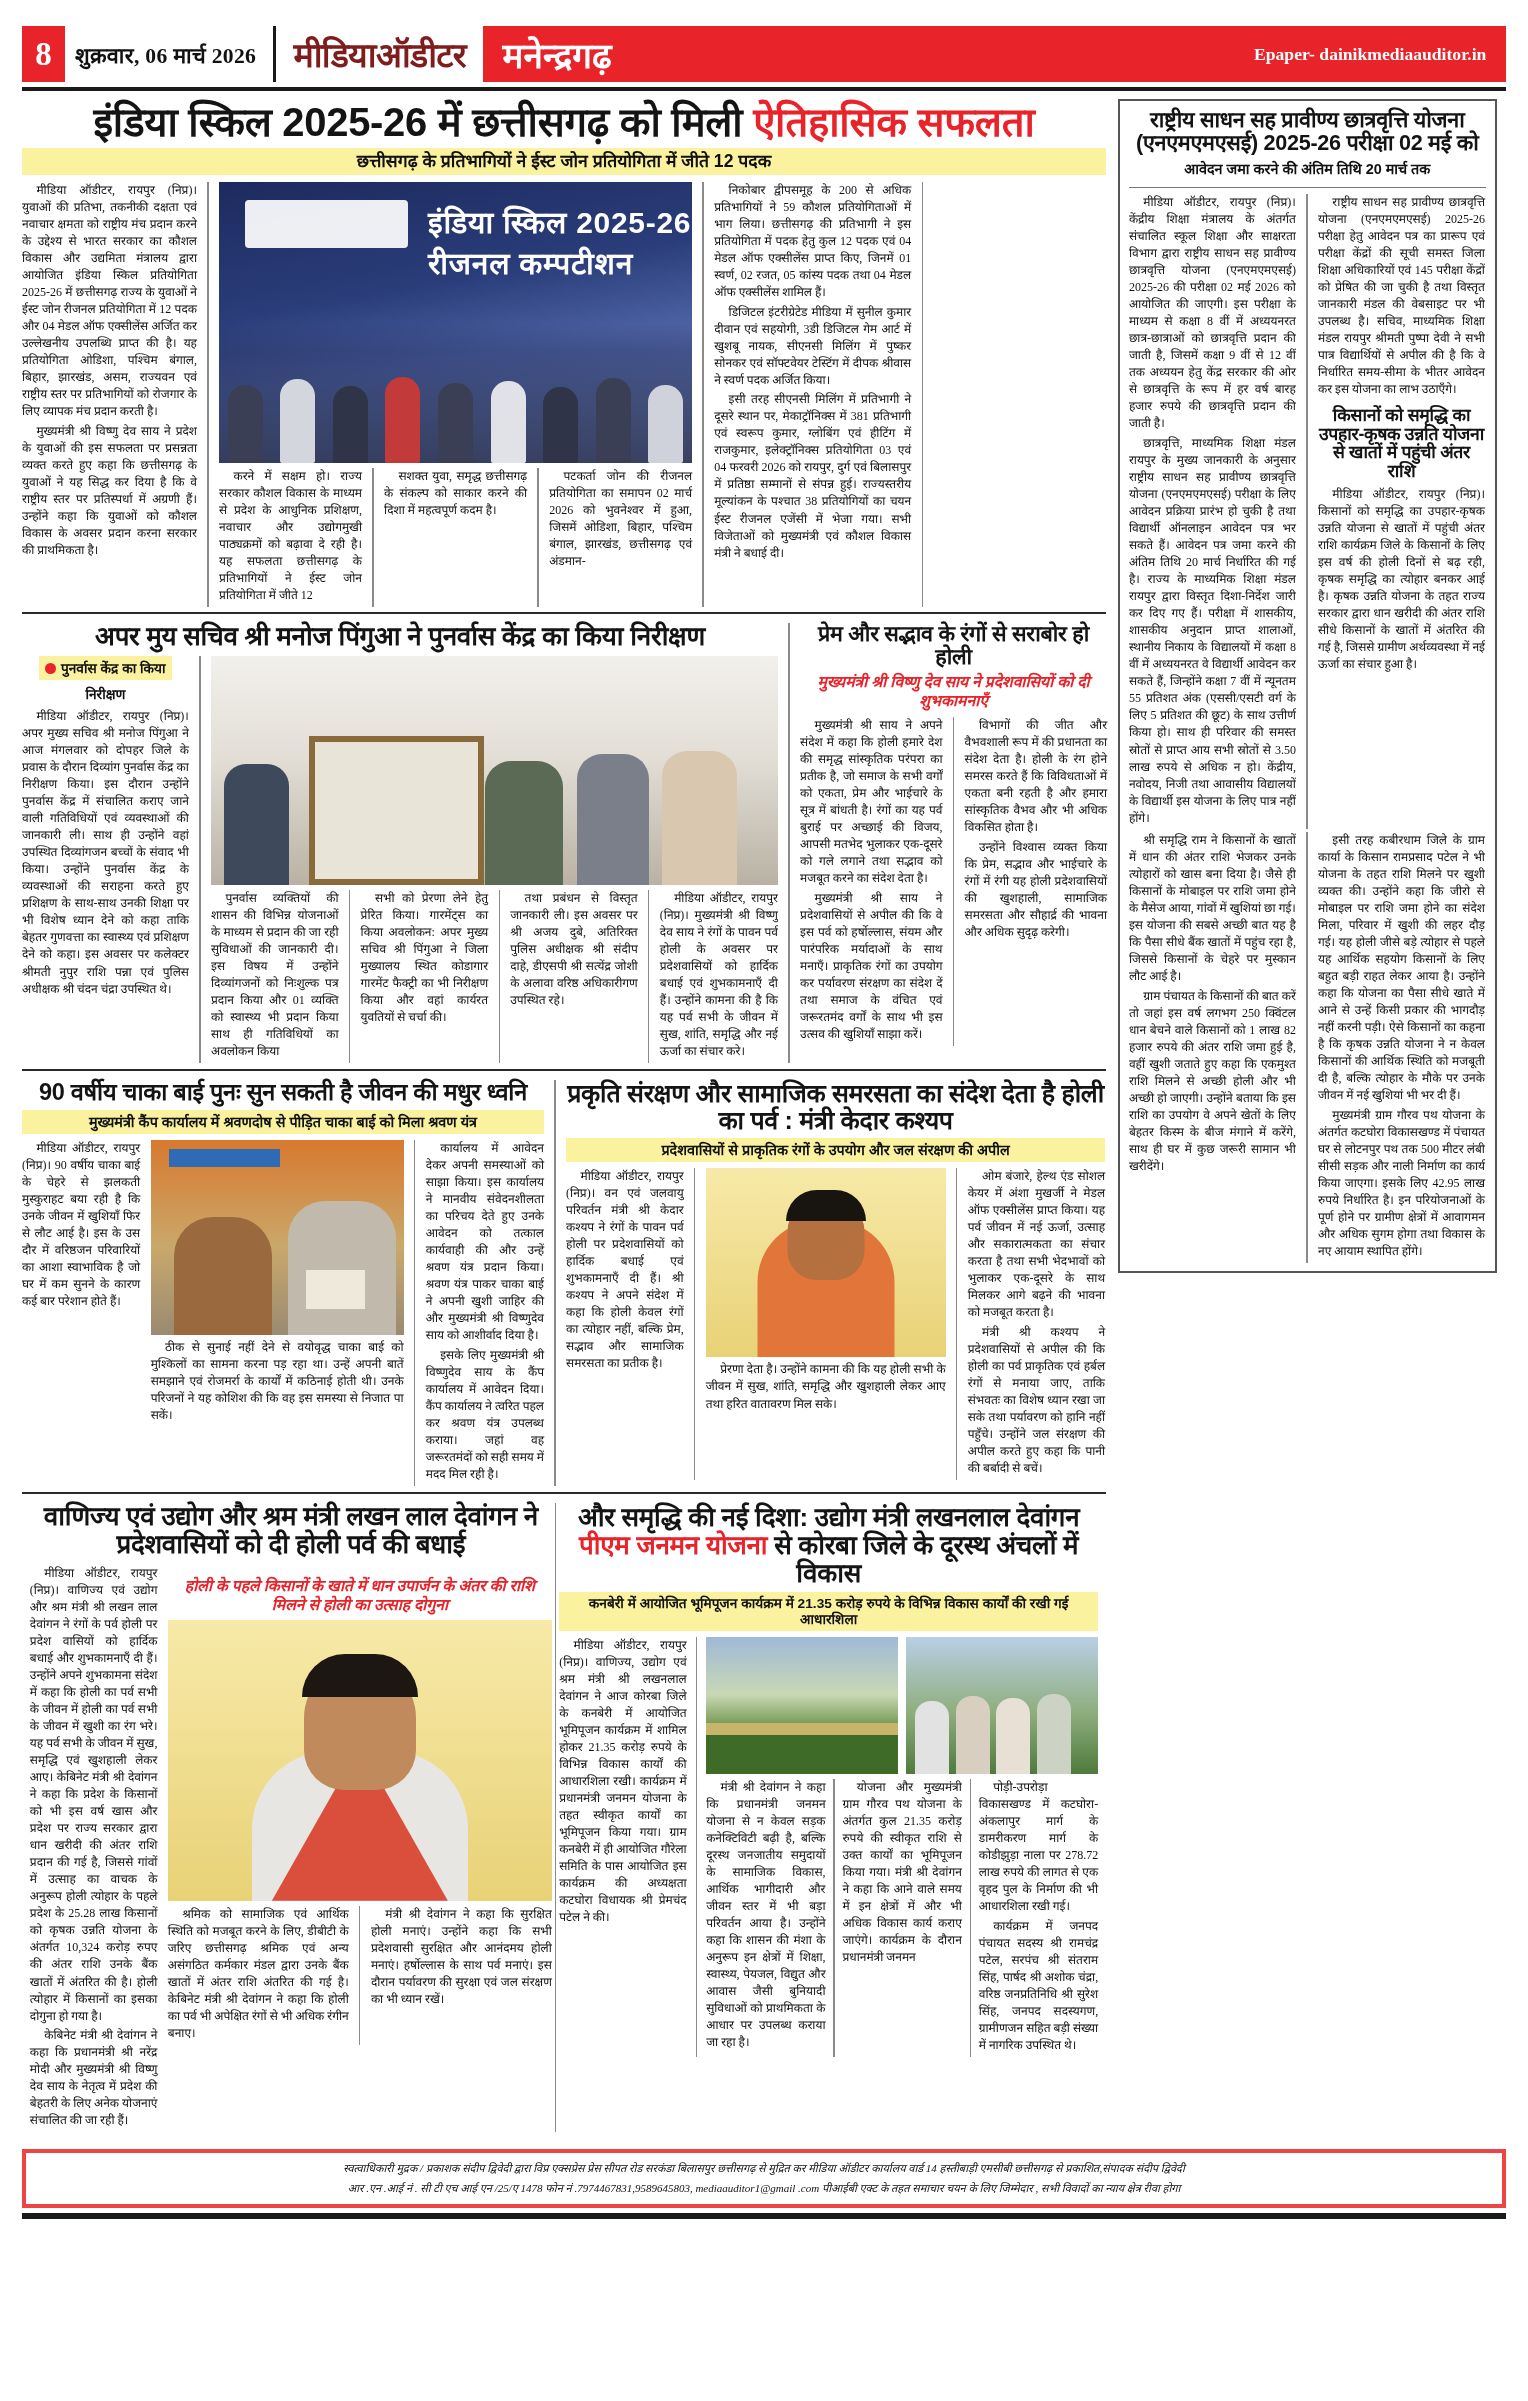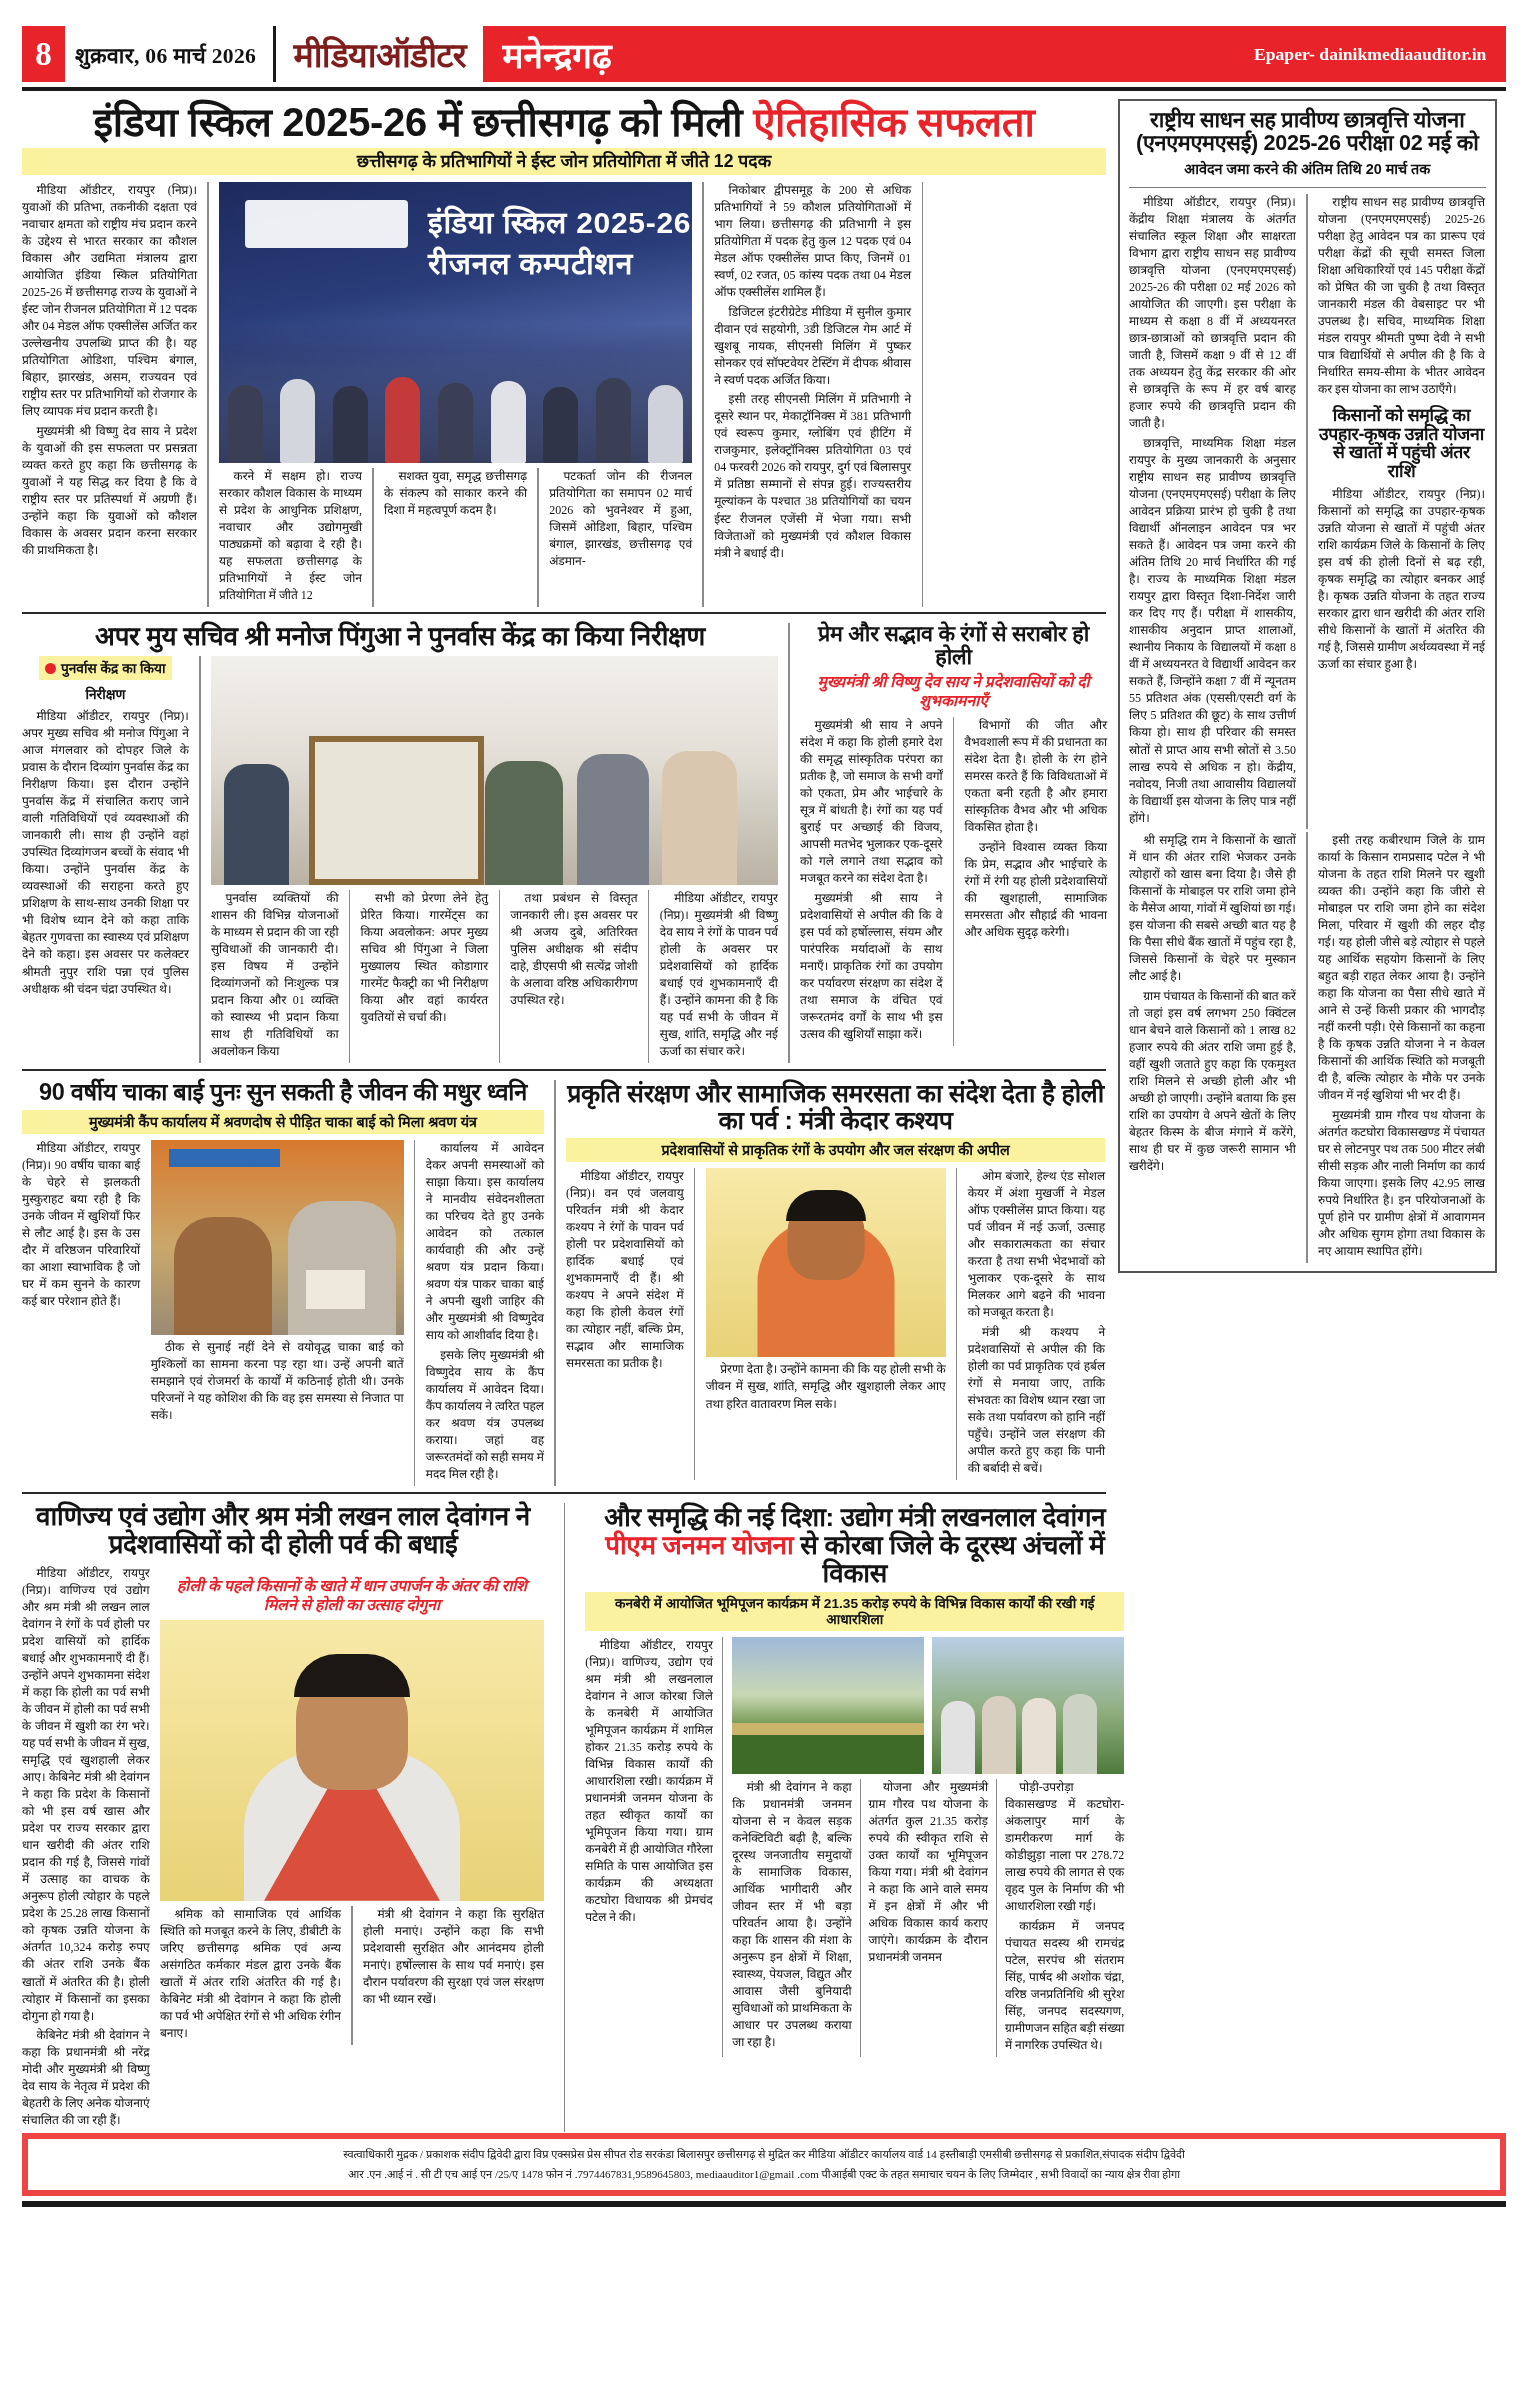--- a/index.html
+++ b/index.html
@@ -41,21 +41,21 @@
   .ph-old{background:linear-gradient(180deg,#d8792e 0%,#c9a86b 55%,#9a8a72 100%);}
   .ph-field{background:linear-gradient(180deg,#9fb9d8 0%,#c9d8b4 42%,#5f8a3c 70%,#3f6b28 100%);}
   .ph-group{background:linear-gradient(180deg,#b9cfe6 0%,#8fae7e 55%,#4e7a3c 100%);}
 
   
   .sec{margin-top:9.1px;}
   .cols{display:flex;gap:10.4px;}
   .vrule{width:1.3px;background:#8a8a8a;flex:0 0 1.3px;}
   .boxed{border:2px solid #555;padding:7.8px 9.1px;}
 
-  .footerbox{border:6px solid #ef4444;padding:6.5px 10.4px;margin-top:1px;}
+  .footerbox{border:4px solid #ef4444;padding:6.5px 10.4px;margin-top:17px;font-style:italic;}
   .footer-txt{font-family:"Liberation Serif",serif;font-size:11px;line-height:1.75;text-align:center;color:#111;}
   .rule-bottom{height:5.9px;background:#1a1a1a;margin-top:4.6px;}
 
   .bullet-yellow{background:#fbf2a0;display:inline-block;padding:2.6px 6.5px;font-family:"Liberation Sans",sans-serif;
                  font-weight:bold;font-size:13.7px;}
   .dot-red{display:inline-block;width:11px;height:11px;border-radius:50%;background:#e8232a;margin-right:4.6px;vertical-align:-0.7px;}
 </style>
 </head>
 <body>
 
@@ -252,21 +252,21 @@
             <div style="width:146px;" class="body-col">
               <p>ओम बंजारे, हेल्थ एंड सोशल केयर में अंशा मुखर्जी ने मेडल ऑफ एक्सीलेंस प्राप्त किया। यह पर्व जीवन में नई ऊर्जा, उत्साह और सकारात्मकता का संचार करता है तथा सभी भेदभावों को भुलाकर एक-दूसरे के साथ मिलकर आगे बढ़ने की भावना को मजबूत करता है।</p>
               <p>मंत्री श्री कश्यप ने प्रदेशवासियों से अपील की कि होली का पर्व प्राकृतिक एवं हर्बल रंगों से मनाया जाए, ताकि संभवतः का विशेष ध्यान रखा जा सके तथा पर्यावरण को हानि नहीं पहुँचे। उन्होंने जल संरक्षण की अपील करते हुए कहा कि पानी की बर्बादी से बचें।</p>
             </div>
           </div>
         </div>
       </div>
 
       <div class="hr-thin" style="margin-top:6.5px;"></div>
 
-      <div class="sec" style="display:flex;gap:20px;">
+      <div class="sec" style="display:flex;gap:3px;justify-content:center;">
 
         <div style="width:522px;">
           <div class="hl" style="font-size:26px;">वाणिज्य एवं उद्योग और श्रम मंत्री लखन लाल देवांगन ने प्रदेशवासियों को दी होली पर्व की बधाई</div>
           <div class="cols" style="margin-top:6.5px;">
             <div style="width:128px;" class="body-col">
               <p>मीडिया ऑडीटर, रायपुर (निप्र)। वाणिज्य एवं उद्योग और श्रम मंत्री श्री लखन लाल देवांगन ने रंगों के पर्व होली पर प्रदेश वासियों को हार्दिक बधाई और शुभकामनाएँ दी हैं। उन्होंने अपने शुभकामना संदेश में कहा कि होली का पर्व सभी के जीवन में होली का पर्व सभी के जीवन में खुशी का रंग भरे। यह पर्व सभी के जीवन में सुख, समृद्धि एवं खुशहाली लेकर आए। केबिनेट मंत्री श्री देवांगन ने कहा कि प्रदेश के किसानों को भी इस वर्ष खास और प्रदेश पर राज्य सरकार द्वारा धान खरीदी की अंतर राशि प्रदान की गई है, जिससे गांवों में उत्साह का वाचक के अनुरूप होली त्योहार के पहले प्रदेश के 25.28 लाख किसानों को कृषक उन्नति योजना के अंतर्गत 10,324 करोड़ रुपए की अंतर राशि उनके बैंक खातों में अंतरित की है। होली त्योहार में किसानों का इसका दोगुना हो गया है।</p>
               <p>केबिनेट मंत्री श्री देवांगन ने कहा कि प्रधानमंत्री श्री नरेंद्र मोदी और मुख्यमंत्री श्री विष्णु देव साय के नेतृत्व में प्रदेश की बेहतरी के लिए अनेक योजनाएं संचालित की जा रही हैं।</p>
             </div>
             <div style="width:384px;margin-top:12px;">
               <div class="sub-red" style="font-size:15.7px;">होली के पहले किसानों के खाते में धान उपार्जन के अंतर की राशि मिलने से होली का उत्साह दोगुना</div>

